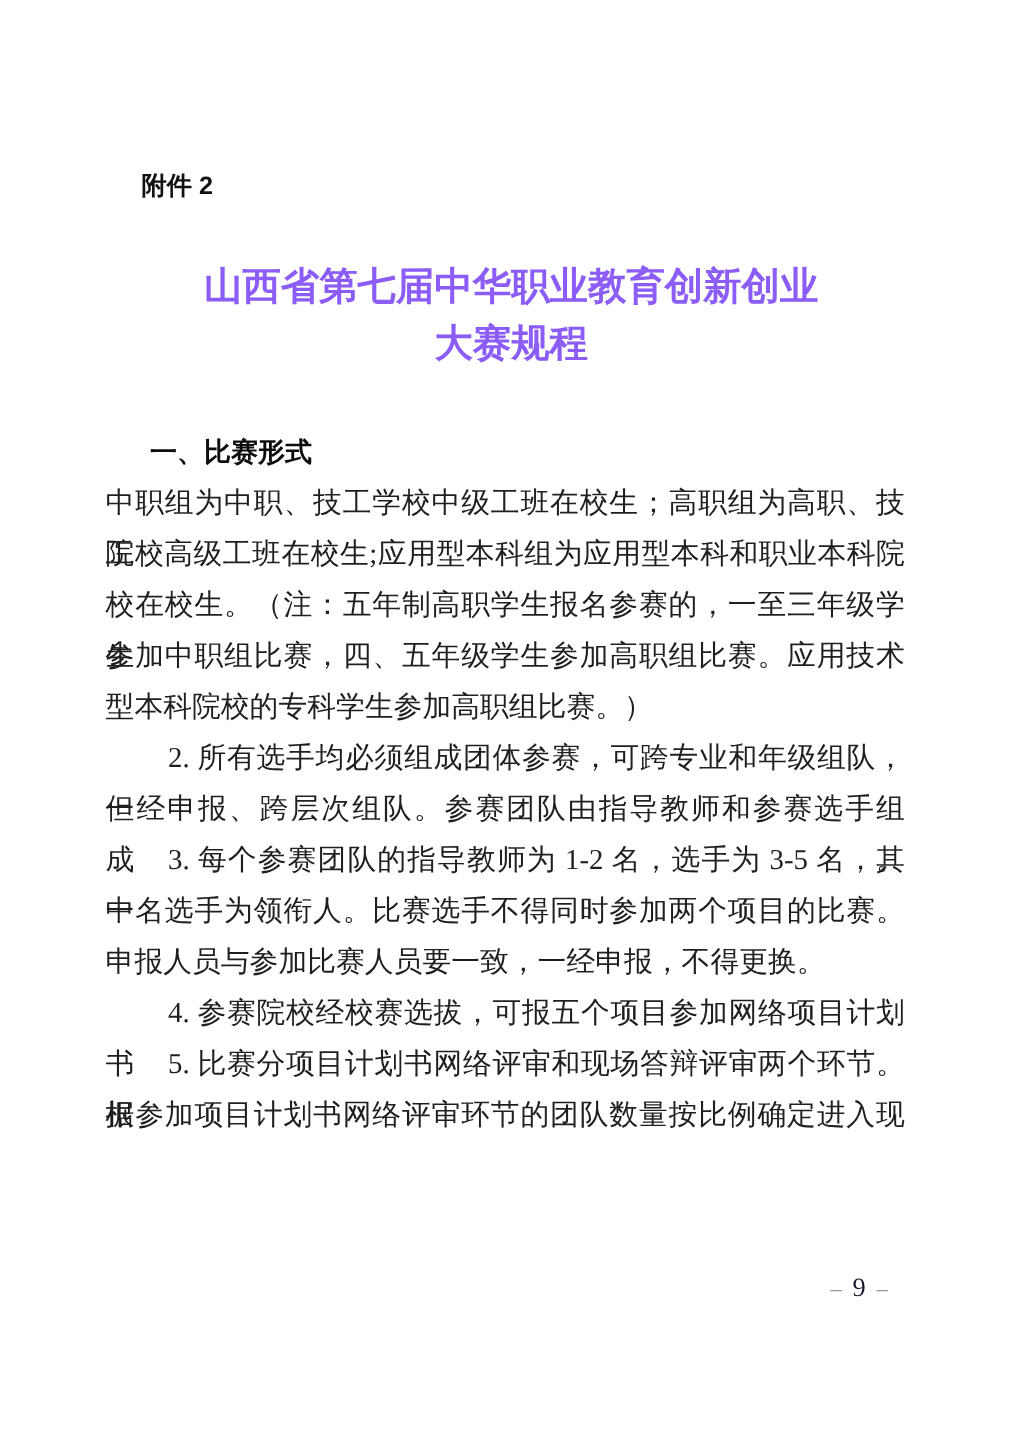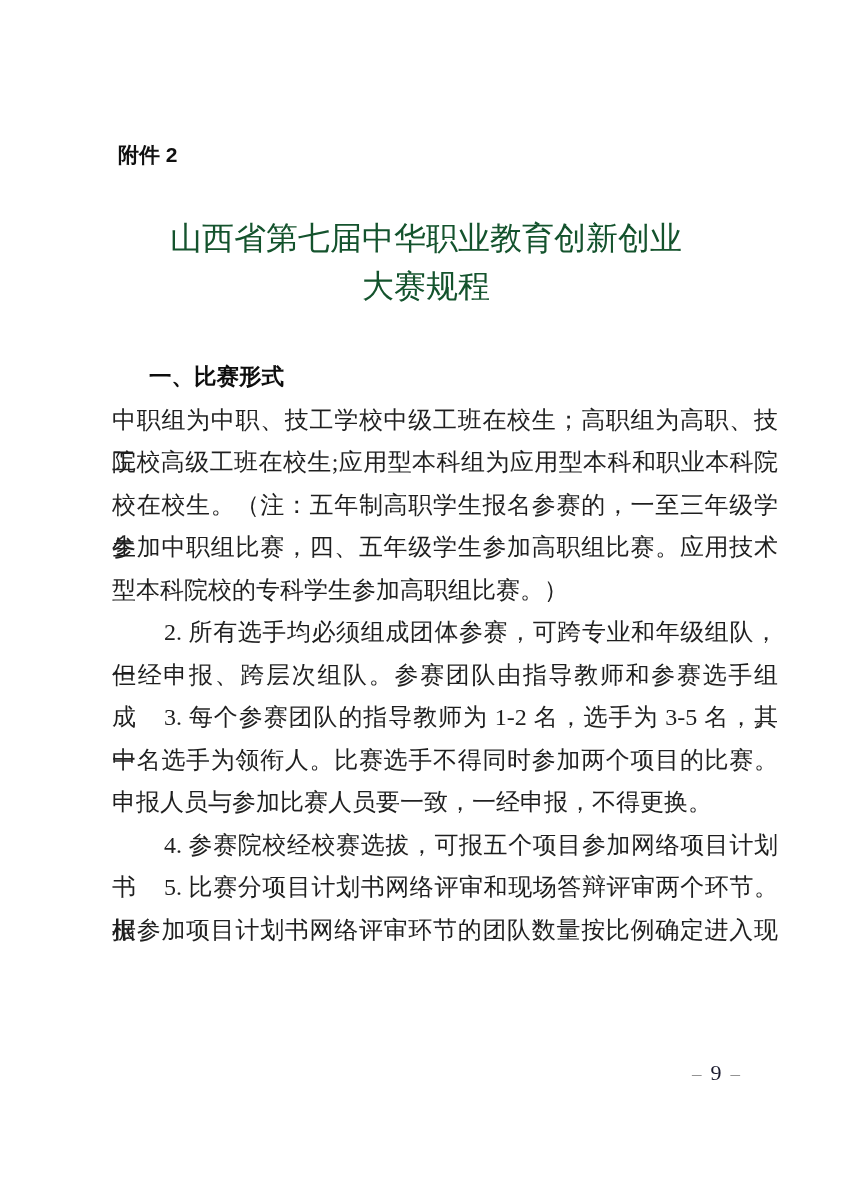--- a/index.html
+++ b/index.html
@@ -28,28 +28,28 @@
     white-space: nowrap;
     margin-left: 12px;
   }
   .title {
     position: absolute;
     left: 90px;
     top: 214px;
     width: 672px;
     text-align: center;
     font-family: "Liberation Serif", serif;
-    font-weight: normal;
+    font-weight: bold;
     font-size: 32px;
     line-height: 48px;
-    color: #14532d;
+    color: #8b5cf6;
   }
   .content {
     position: absolute;
-    left: 112px;
+    left: 88px;
     top: 356px;
     width: 666px;
     font-size: 24px;
     color: #1f1f1f;
   }
   .heading {
     height: 42.5px;
     line-height: 42.5px;
     padding-left: 37px;
     font-family: "Liberation Sans", sans-serif;

